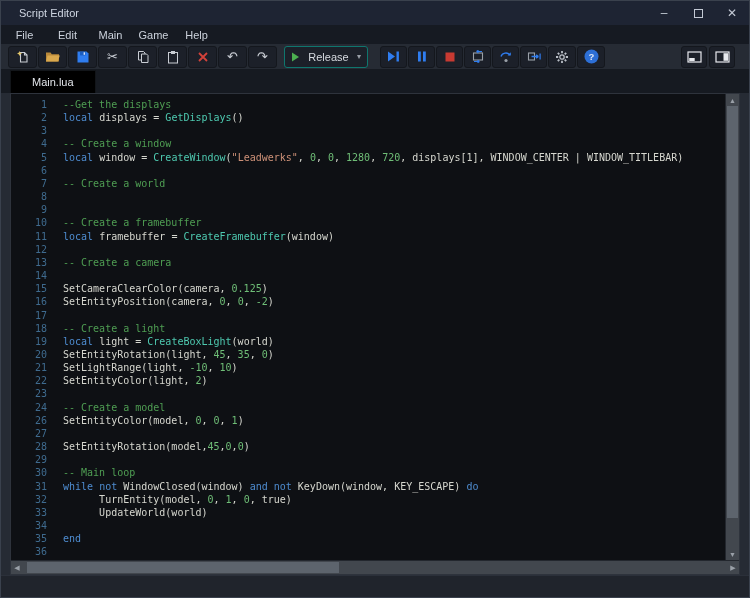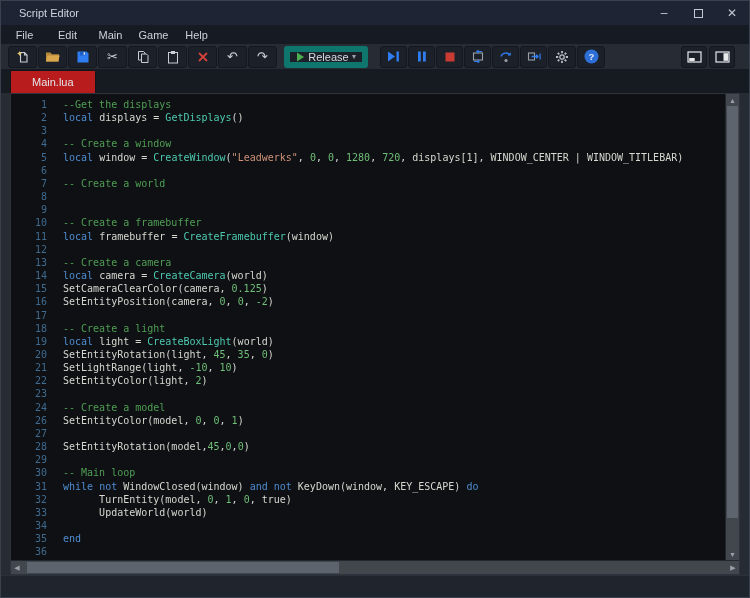--- a/index.html
+++ b/index.html
@@ -19,30 +19,30 @@
   
   .menubar{height:19px;background:#161a22;display:flex;align-items:center;padding-left:2px;}
   .menu-item{display:inline-block;width:43px;text-align:center;color:#ccd2dc;font-size:11px;}
   
   .toolbar{height:25px;background:#262b34;display:flex;align-items:center;}
   .tbtn{height:22px;width:29px;background:#1c2029;border:1px solid #14171d;border-radius:3px;
         display:flex;align-items:center;justify-content:center;color:#c9cdd4;flex:0 0 auto;}
   .tbtn + .tbtn{margin-left:1px;}
   .tbtn.sm{width:27px;}
   .glyph{font-size:13px;line-height:1;color:#c9cdd4;}
-  .release-btn{width:84px;height:22px;background:#1c2029;border:6px solid #0f766e;border-radius:3px;
+  .release-btn{width:84px;height:22px;background:#1c2029;border:1px solid #0f766e;border-radius:3px;
         display:flex;align-items:center;justify-content:space-between;padding:0 6px;margin-left:7px;flex:0 0 auto;}
   .release-label{color:#d6dae0;font-size:11px;}
   .caret{color:#9aa0a8;font-size:8px;}
   .ml6{margin-left:6px;} .ml7{margin-left:7px;} .ml10{margin-left:10px;} .ml12{margin-left:12px;} .ml5{margin-left:5px;}
   .tb-spacer{flex:1;}
   .right-group{margin-right:14px;display:flex;}
   
   .tabbar{height:24px;background:#161a21;display:flex;align-items:flex-end;padding-left:9px;}
-  .tab{height:23px;background:#b91c1c;color:#e2e5ea;font-size:11px;display:flex;align-items:center;
+  .tab{height:23px;background:#000000;color:#e2e5ea;font-size:11px;display:flex;align-items:center;
        padding:0 21px;border:1px solid #121519;border-bottom:none;}
   
   .editor{position:absolute;left:9px;right:9px;top:92px;height:482px;background:#0e1014;
           border:1px solid #2e333c;overflow:hidden;}
   .code{position:absolute;left:0;top:0;right:15px;bottom:14px;overflow:hidden;padding-top:4px;
         font-family:"DejaVu Sans Mono",monospace;font-size:10px;line-height:13.15px;}
   .code-line{display:flex;white-space:pre;}
   .ln{width:36px;text-align:right;color:#3f6b8f;flex:0 0 auto;}
   .cd{margin-left:16px;color:#d6d7cf;}
   .tk-c{color:#4f9e53;}
@@ -240,21 +240,21 @@
         <div class="code-line"><span class="ln">4</span><span class="cd"><span class="tk-c">-- Create a window</span></span></div>
         <div class="code-line"><span class="ln">5</span><span class="cd"><span class="tk-k">local</span><span class="tk-t"> window = </span><span class="tk-f">CreateWindow</span><span class="tk-t">(</span><span class="tk-s">"Leadwerks"</span><span class="tk-t">, </span><span class="tk-n">0</span><span class="tk-t">, </span><span class="tk-n">0</span><span class="tk-t">, </span><span class="tk-n">1280</span><span class="tk-t">, </span><span class="tk-n">720</span><span class="tk-t">, displays[1], WINDOW_CENTER | WINDOW_TITLEBAR)</span></span></div>
         <div class="code-line"><span class="ln">6</span><span class="cd"></span></div>
         <div class="code-line"><span class="ln">7</span><span class="cd"><span class="tk-c">-- Create a world</span></span></div>
         <div class="code-line"><span class="ln">8</span></div>
         <div class="code-line"><span class="ln">9</span><span class="cd"></span></div>
         <div class="code-line"><span class="ln">10</span><span class="cd"><span class="tk-c">-- Create a framebuffer</span></span></div>
         <div class="code-line"><span class="ln">11</span><span class="cd"><span class="tk-k">local</span><span class="tk-t"> framebuffer = </span><span class="tk-f">CreateFramebuffer</span><span class="tk-t">(window)</span></span></div>
         <div class="code-line"><span class="ln">12</span><span class="cd"></span></div>
         <div class="code-line"><span class="ln">13</span><span class="cd"><span class="tk-c">-- Create a camera</span></span></div>
-        <div class="code-line"><span class="ln">14</span><span class="cd"><span class="tk-k">local</span><span class="tk-t"> camera = </span><span class="tk-f">CreateCamera</span><span class="tk-t">(world)</span></span></div>
+        <div class="code-line"><span class="ln">14</span></div>
         <div class="code-line"><span class="ln">15</span><span class="cd"><span class="tk-t">SetCameraClearColor(camera, </span><span class="tk-n">0.125</span><span class="tk-t">)</span></span></div>
         <div class="code-line"><span class="ln">16</span><span class="cd"><span class="tk-t">SetEntityPosition(camera, </span><span class="tk-n">0</span><span class="tk-t">, </span><span class="tk-n">0</span><span class="tk-t">, </span><span class="tk-n">-2</span><span class="tk-t">)</span></span></div>
         <div class="code-line"><span class="ln">17</span><span class="cd"></span></div>
         <div class="code-line"><span class="ln">18</span><span class="cd"><span class="tk-c">-- Create a light</span></span></div>
         <div class="code-line"><span class="ln">19</span><span class="cd"><span class="tk-k">local</span><span class="tk-t"> light = </span><span class="tk-f">CreateBoxLight</span><span class="tk-t">(world)</span></span></div>
         <div class="code-line"><span class="ln">20</span><span class="cd"><span class="tk-t">SetEntityRotation(light, </span><span class="tk-n">45</span><span class="tk-t">, </span><span class="tk-n">35</span><span class="tk-t">, </span><span class="tk-n">0</span><span class="tk-t">)</span></span></div>
         <div class="code-line"><span class="ln">21</span><span class="cd"><span class="tk-t">SetLightRange(light, </span><span class="tk-n">-10</span><span class="tk-t">, </span><span class="tk-n">10</span><span class="tk-t">)</span></span></div>
         <div class="code-line"><span class="ln">22</span><span class="cd"><span class="tk-t">SetEntityColor(light, </span><span class="tk-n">2</span><span class="tk-t">)</span></span></div>
         <div class="code-line"><span class="ln">23</span><span class="cd"></span></div>
         <div class="code-line"><span class="ln">24</span><span class="cd"><span class="tk-c">-- Create a model</span></span></div>

